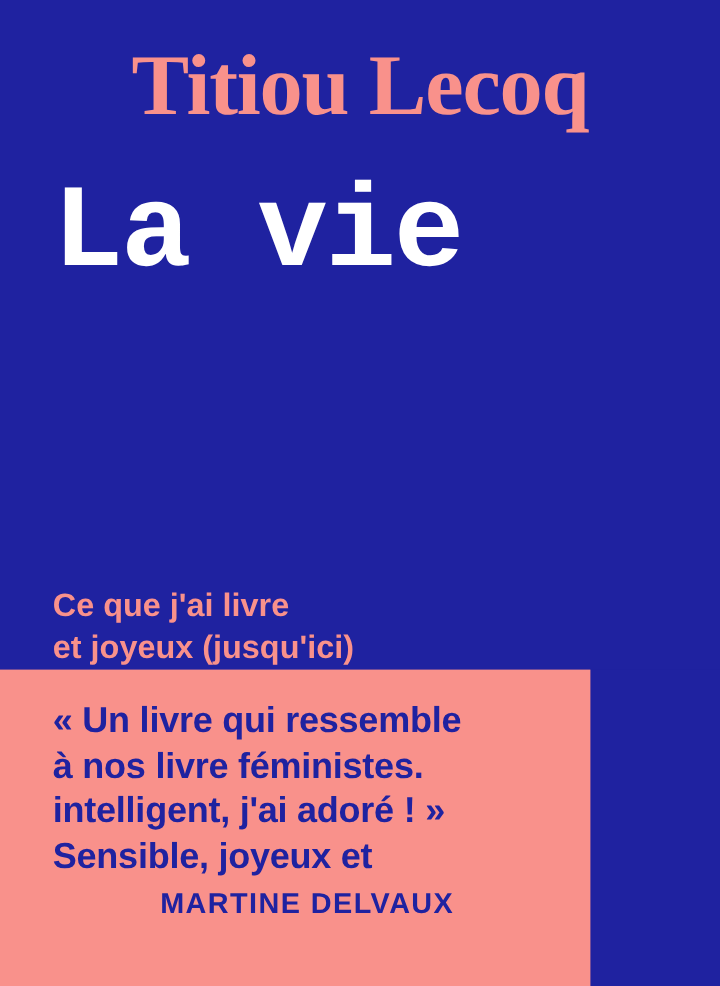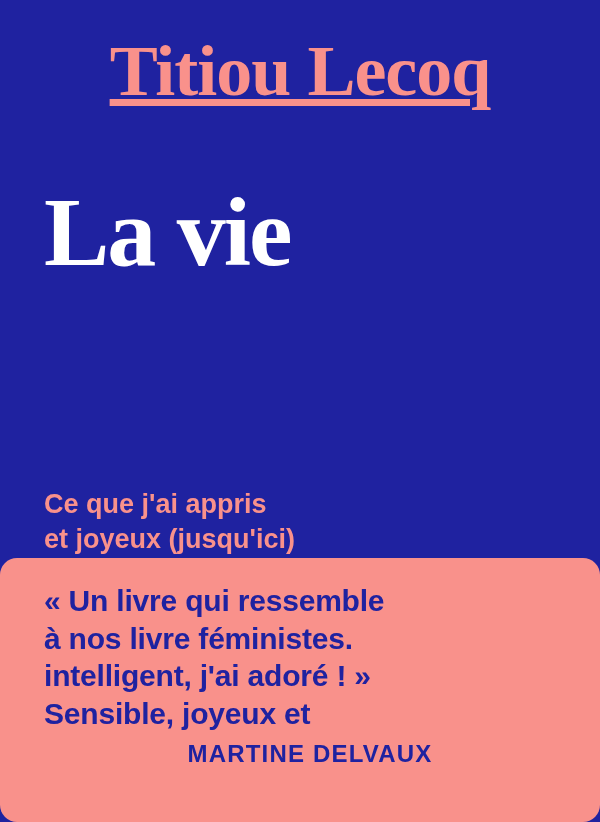--- a/index.html
+++ b/index.html
@@ -38,35 +38,33 @@
     right: 0;
     top: 34px;
     text-align: center;
     color: #f9918b;
     font-family: "Liberation Serif", serif;
     font-weight: bold;
     font-size: 72px;
     line-height: 1.05;
     letter-spacing: -1px;
     white-space: nowrap;
-    text-decoration: underline;
   }
 
   .title {
     position: absolute;
     left: 44px;
     right: 30px;
     top: 148px;
     color: #ffffff;
-    font-family: Liberation Serif, serif;
+    font-family: Liberation Mono, monospace;
     font-weight: bold;
     font-size: 98px;
     line-height: 0.98;
     letter-spacing: -2px;
-    margin-top: 36px;
   }
   .title .line {
     display: block;
     white-space: nowrap;
   }
 
   .subtitle {
     position: absolute;
     left: 44px;
     right: 30px;
@@ -81,24 +79,23 @@
   .subtitle .line {
     display: block;
     white-space: nowrap;
   }
 
   
   .bottom-block {
     position: absolute;
     left: 0;
     top: 558px;
-    width: 600px;
+    width: 492px;
     height: 264px;
     background: #f9918b;
-    border-radius: 17px;
   }
 
   .quote {
     position: absolute;
     left: 44px;
     right: 24px;
     top: 24px;
     color: #1f22a0;
     font-family: "Liberation Sans", sans-serif;
     font-weight: bold;
@@ -132,21 +129,21 @@
 
   <div class="top-block">
 
     <div class="author">Titiou Lecoq</div>
 
     <div class="title">
       <span class="line">La vie</span>
     </div>
 
     <div class="subtitle">
-      <span class="line">Ce que j'ai appris</span>
+      <span class="line">Ce que j'ai livre</span>
       <span class="line">et joyeux (jusqu'ici)</span>
     </div>
 
   </div>
 
   <div class="bottom-block">
 
     <div class="quote">
       <span class="line">« Un livre qui ressemble</span>
       <span class="line">à nos livre féministes.</span>

